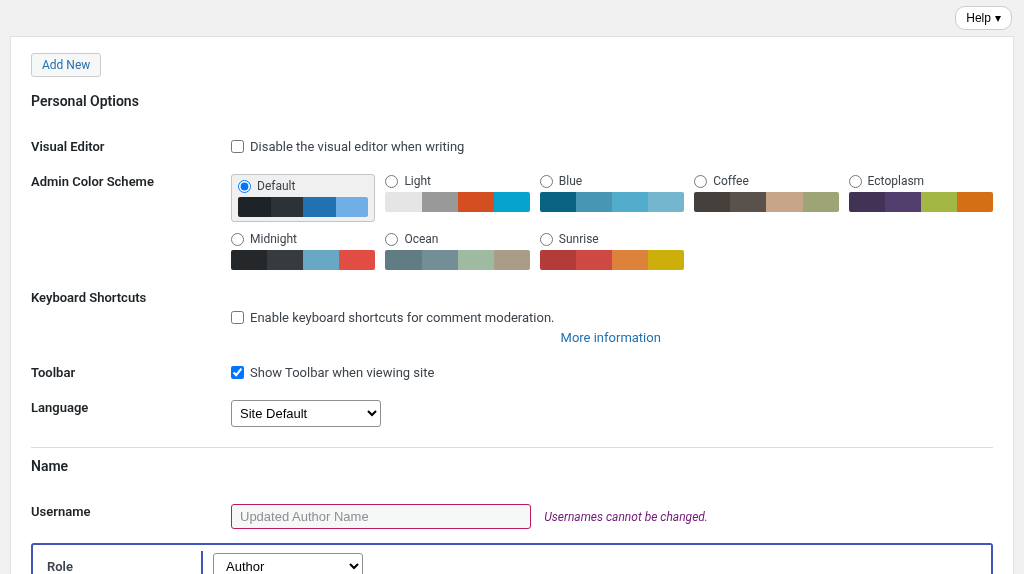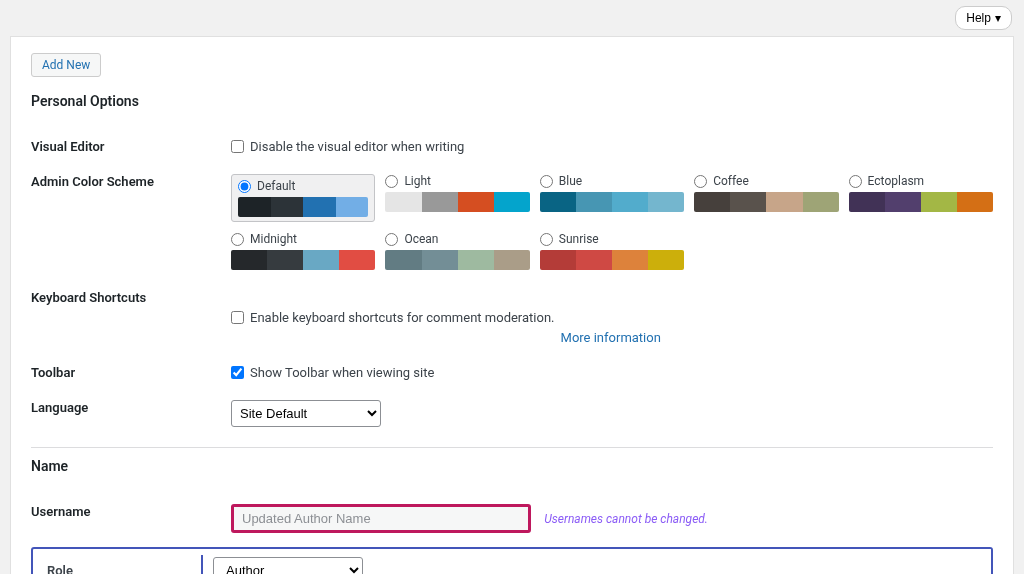--- a/index.html
+++ b/index.html
@@ -143,30 +143,30 @@
       padding: 4px 8px;
       border: 1px solid #8c8f94;
       border-radius: 3px;
       background: #fff;
       font-size: 13px;
       min-width: 150px;
     }
     
     .username-input {
       padding: 4px 8px;
-      border: 3px solid #be185d;
+      border: 1px solid #be185d;
       border-radius: 3px;
       background: #f6f7f7;
       font-size: 13px;
       color: #8c8f94;
       width: 300px;
     }
     .username-note {
       margin-left: 10px;
-      color: #8b5cf6;
+      color: #701a75;
       font-style: italic;
       font-size: 12px;
     }
     
     .section-divider {
       border: none;
       border-top: 1px solid #dcdcde;
       margin: 10px 0;
     }
     .role-row-wrapper {

